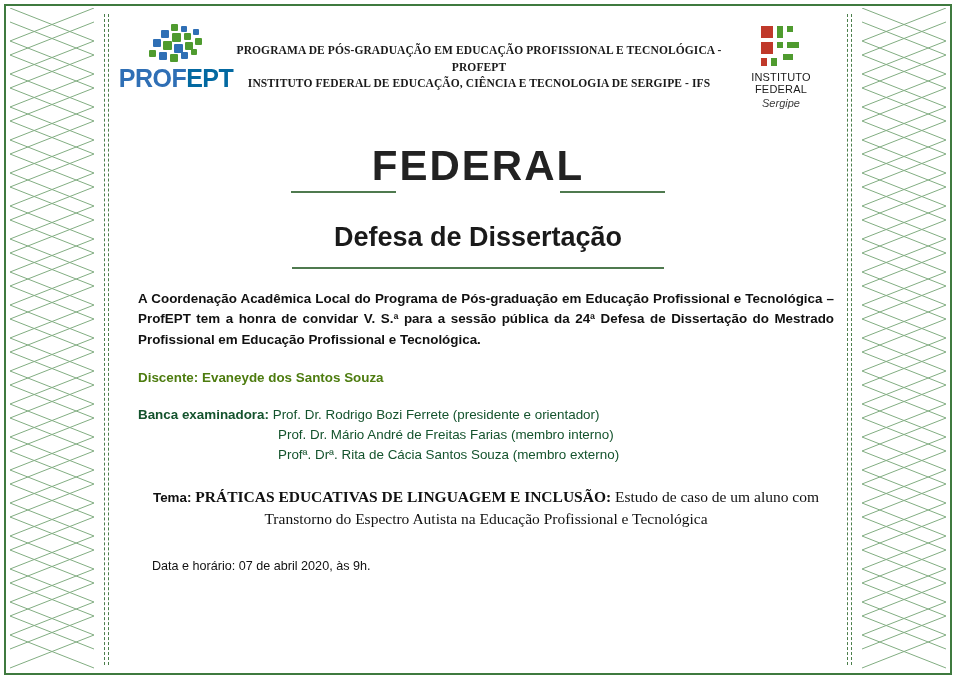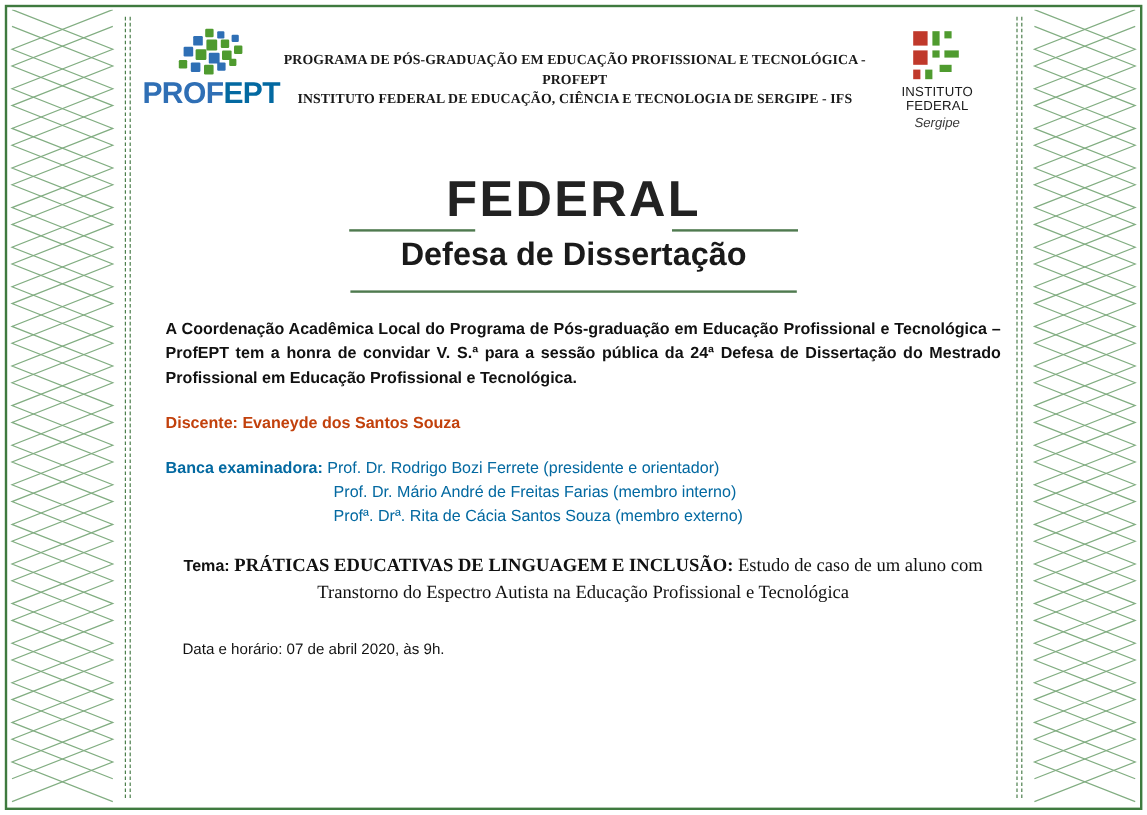--- a/index.html
+++ b/index.html
@@ -159,21 +159,21 @@
     right: 175px;
     top: 4px;
     width: 105px;
     height: 2px;
     background: #4f7a4f;
   }
   .subtitle {
     font-size: 27px;
     font-weight: bold;
     color: #1a1a1a;
-    margin-top: 0;
+    margin-top: 25px;
   }
   .rule-full {
     width: 372px;
     height: 2px;
     background: #4f7a4f;
     margin: 14px auto 0 auto;
   }
 
   
   .body-block {
@@ -185,26 +185,26 @@
     font-size: 13.4px;
     font-weight: bold;
     color: #111111;
     line-height: 1.52;
     text-align: justify;
   }
   .discente {
     margin-top: 20px;
     font-size: 13.4px;
     font-weight: bold;
-    color: #c2410c;
+    color: #4d7c0f;
   }
   .banca {
     margin-top: 20px;
     font-size: 13.4px;
-    color: #0369a1;
+    color: #14532d;
     line-height: 1.5;
   }
   .banca .lbl { font-weight: bold; }
   .banca .member-indent {
     display: block;
     padding-left: 140px;
   }
   .tema {
     margin-top: 20px;
     font-family: "Liberation Serif", serif;

